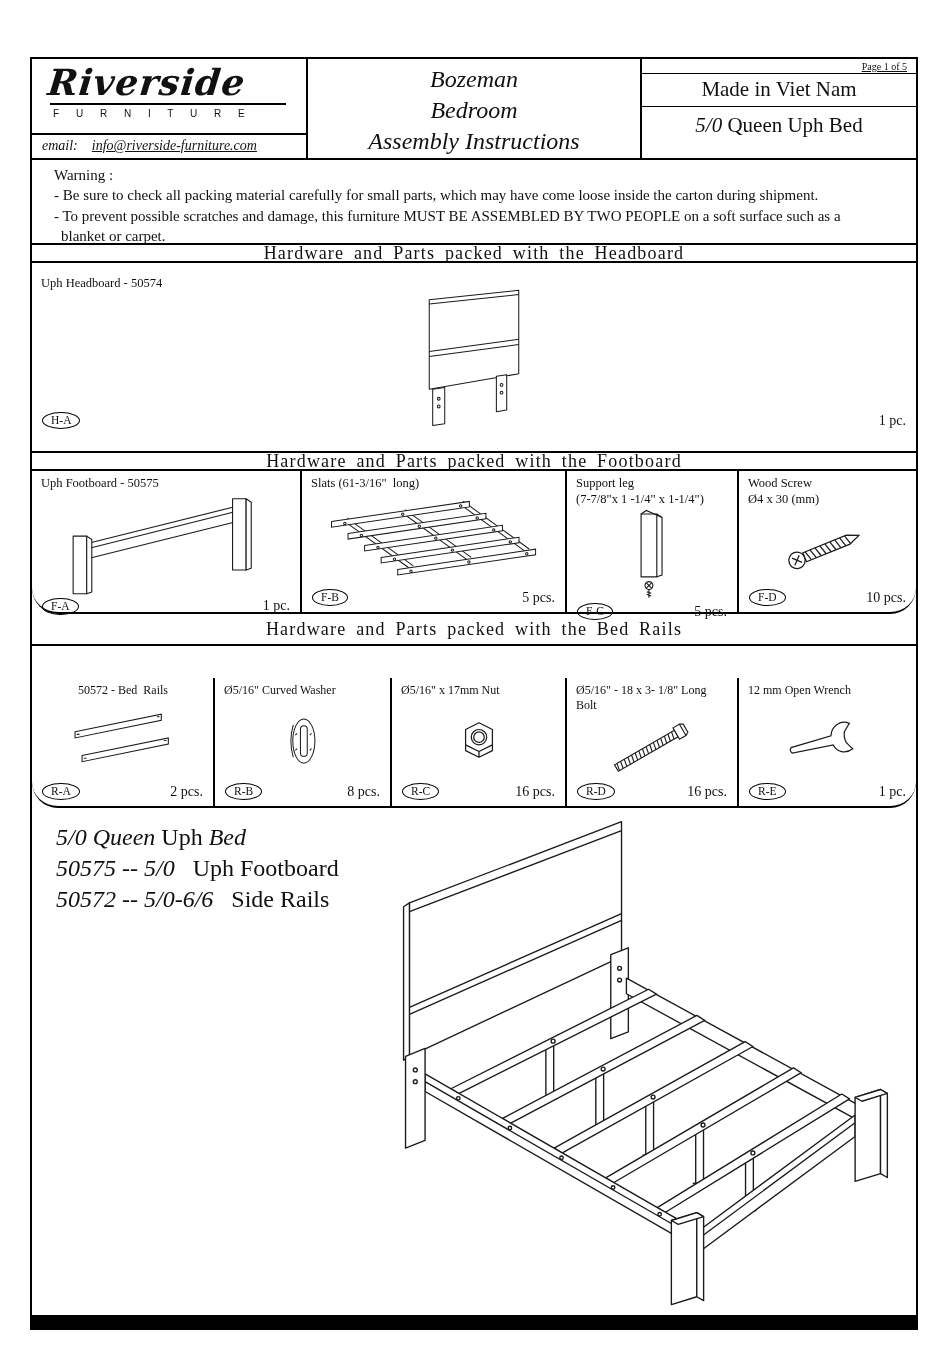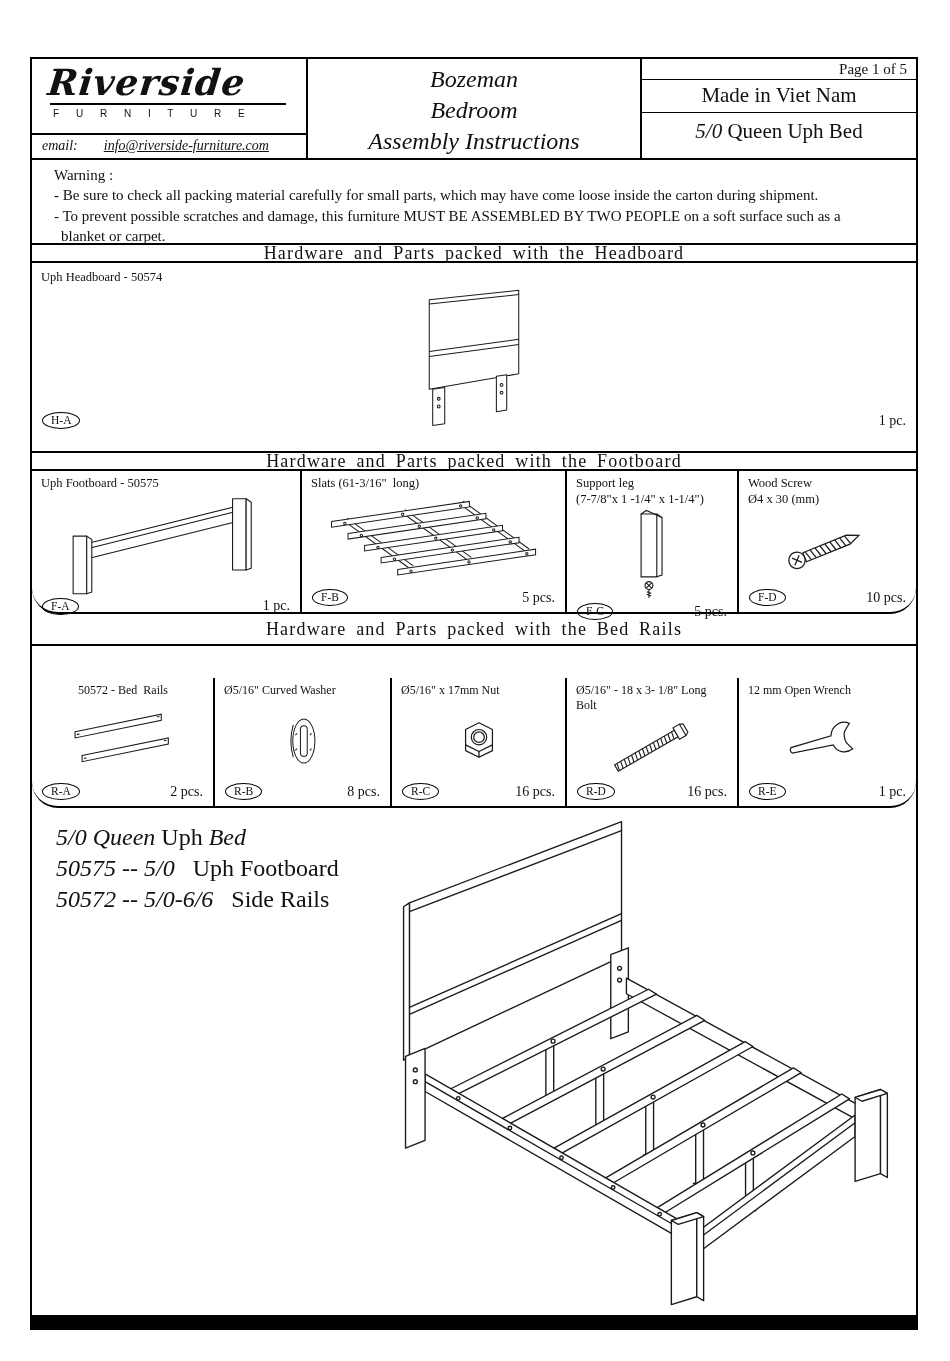--- a/index.html
+++ b/index.html
@@ -10,43 +10,43 @@
 
   
   .hdr { display:flex; height:101px; border-bottom:2px solid #000; }
   .hdr-left { width:276px; border-right:2px solid #000; display:flex; flex-direction:column; }
   .brand { flex:1; padding:5px 14px 0 16px; }
   .brand-script { font-family:"DejaVu Serif", serif; font-style:italic; font-weight:bold;
                   font-size:36px; letter-spacing:1px; transform:skewX(-6deg); line-height:1.05; }
   .brand-rule { border-top:2.5px solid #000; margin:1px 6px 3px 2px; }
   .brand-letters { font-family:Liberation Sans, sans-serif; font-size:10px; letter-spacing:7px; padding-left:5px; }
   .email-row { border-top:2px solid #000; padding:3px 10px 4px; font-size:14px; font-style:italic; }
-  .email-row .addr { text-decoration:underline; margin-left:26px; }
+  .email-row .addr { text-decoration:underline; margin-left:14px; }
   .hdr-mid { width:334px; border-right:2px solid #000; text-align:center;
              font-style:italic; font-size:24px; padding-top:5px; line-height:1.3; }
   .hdr-right { flex:1; display:flex; flex-direction:column; }
-  .hr-page { text-align:right; font-size:15px; padding:2px 9px 1px; border-bottom:1.5px solid #000; }
+  .hr-page { text-align:right; font-size:10px; padding:2px 9px 1px; border-bottom:1.5px solid #000;text-decoration:underline; }
   .hr-made { text-align:center; font-size:21px; padding:3px 0 4px; border-bottom:1.5px solid #000; }
   .hr-prod { text-align:center; font-size:21px; padding:6px 0; }
   .it { font-style:italic; }
   .pre { white-space:pre; }
 
   
   .warn { height:85px; border-bottom:2px solid #000; padding:5px 12px 0 22px; font-size:15px; line-height:1.36; }
   .warn-cont { padding-left:7px; }
 
   
   .sec-title { text-align:center; font-size:18px; letter-spacing:1.2px; word-spacing:4px;
                border-bottom:2px solid #000; display:flex; align-items:center; justify-content:center; }
   .t1,.t2 { height:18px; } .t3 { height:32px; }
 
   
   .hb { height:190px; border-bottom:2px solid #000; position:relative; display:flex;
         align-items:center; justify-content:center; }
-  .hb .cell-label { position:absolute; left:0; top:2px; }
+  .hb .cell-label { position:absolute; left:0; top:8px; }
   .hb .cell-foot { position:absolute; left:0; right:0; bottom:16px; }
   .row { display:flex; border-bottom:2px solid #000;border-radius:26px; }
   .fb-row { height:143px; } .br-row { height:130px;margin-top:32px; }
   .cell { position:relative; display:flex; flex-direction:column; border-right:2px solid #000; }
   .cell:last-child { border-right:none; flex:1; }
   .fb-row .cell:nth-child(1){width:270px} .fb-row .cell:nth-child(2){width:265px}
   .fb-row .cell:nth-child(3){width:172px}
   .br-row .cell:nth-child(1){width:183px} .br-row .cell:nth-child(2){width:177px}
   .br-row .cell:nth-child(3){width:175px} .br-row .cell:nth-child(4){width:172px}
   .cell-label { padding:5px 8px 0 9px; font-size:12.5px; line-height:1.25; white-space:pre-wrap; }

